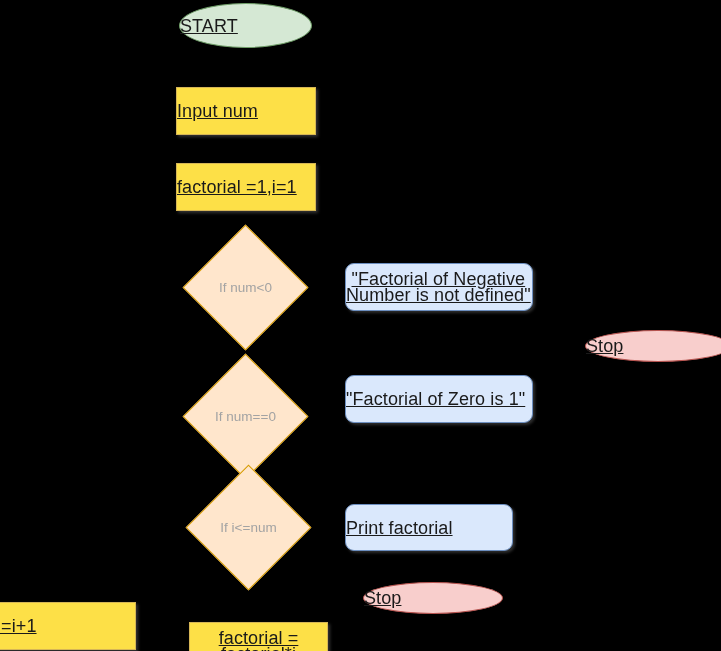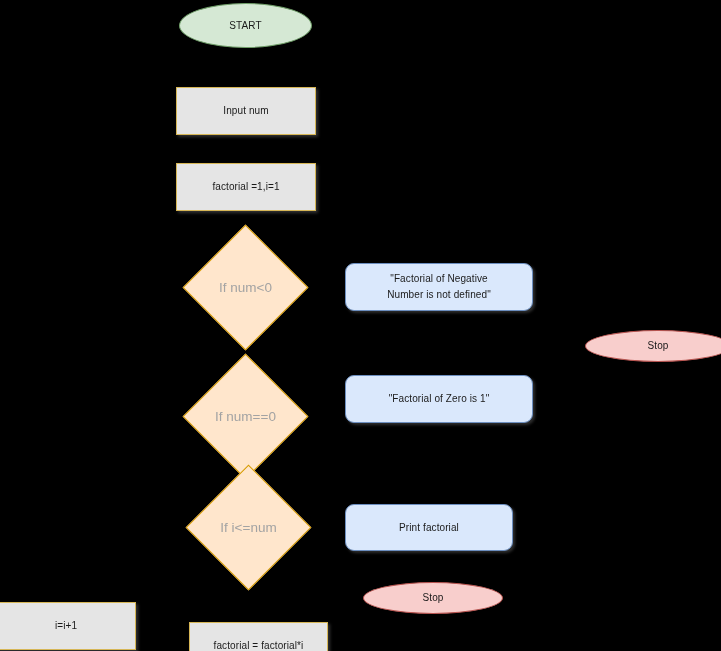--- a/index.html
+++ b/index.html
@@ -20,43 +20,43 @@
     left: 0;
     top: 0;
     width: 721px;
     height: 651px;
   }
   .node {
     position: absolute;
     box-sizing: border-box;
     display: flex;
     align-items: center;
-    justify-content: center;
     text-align: center;
     color: #1a1a1a;
-    font-size: 10px;
+    font-size: 18px;
     line-height: 16px;
     letter-spacing: 0.1px;
     white-space: pre-line;
+    text-decoration: underline;
   }
   
   .ellipse-start {
     border-radius: 50%;
     background: #d5e8d4;
     border: 1px solid #6f9e68;
   }
   
   .ellipse-stop {
     border-radius: 50%;
     background: #f8cecc;
     border: 1px solid #b85450;
   }
   
   .rect-tan {
-    background: #e5e5e5;
+    background: #fde047;
     border: 1px solid #d6b656;
     box-shadow: 2px 2px 3px rgba(255,255,255,0.20);
   }
   
   .rect-blue {
     background: #dae8fc;
     border: 1px solid #6c8ebf;
     border-radius: 9px;
     box-shadow: 2px 2px 3px rgba(255,255,255,0.18);
   }

